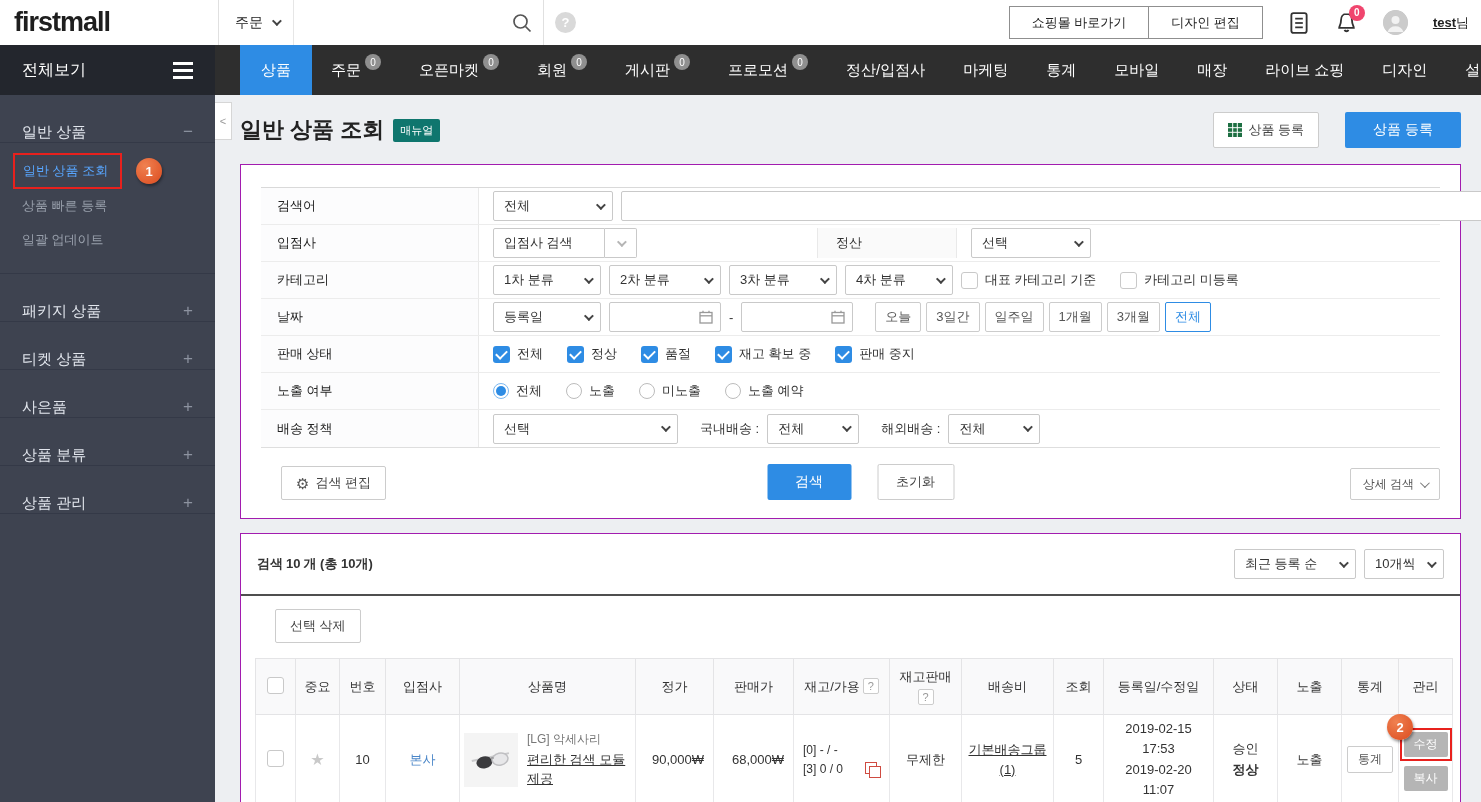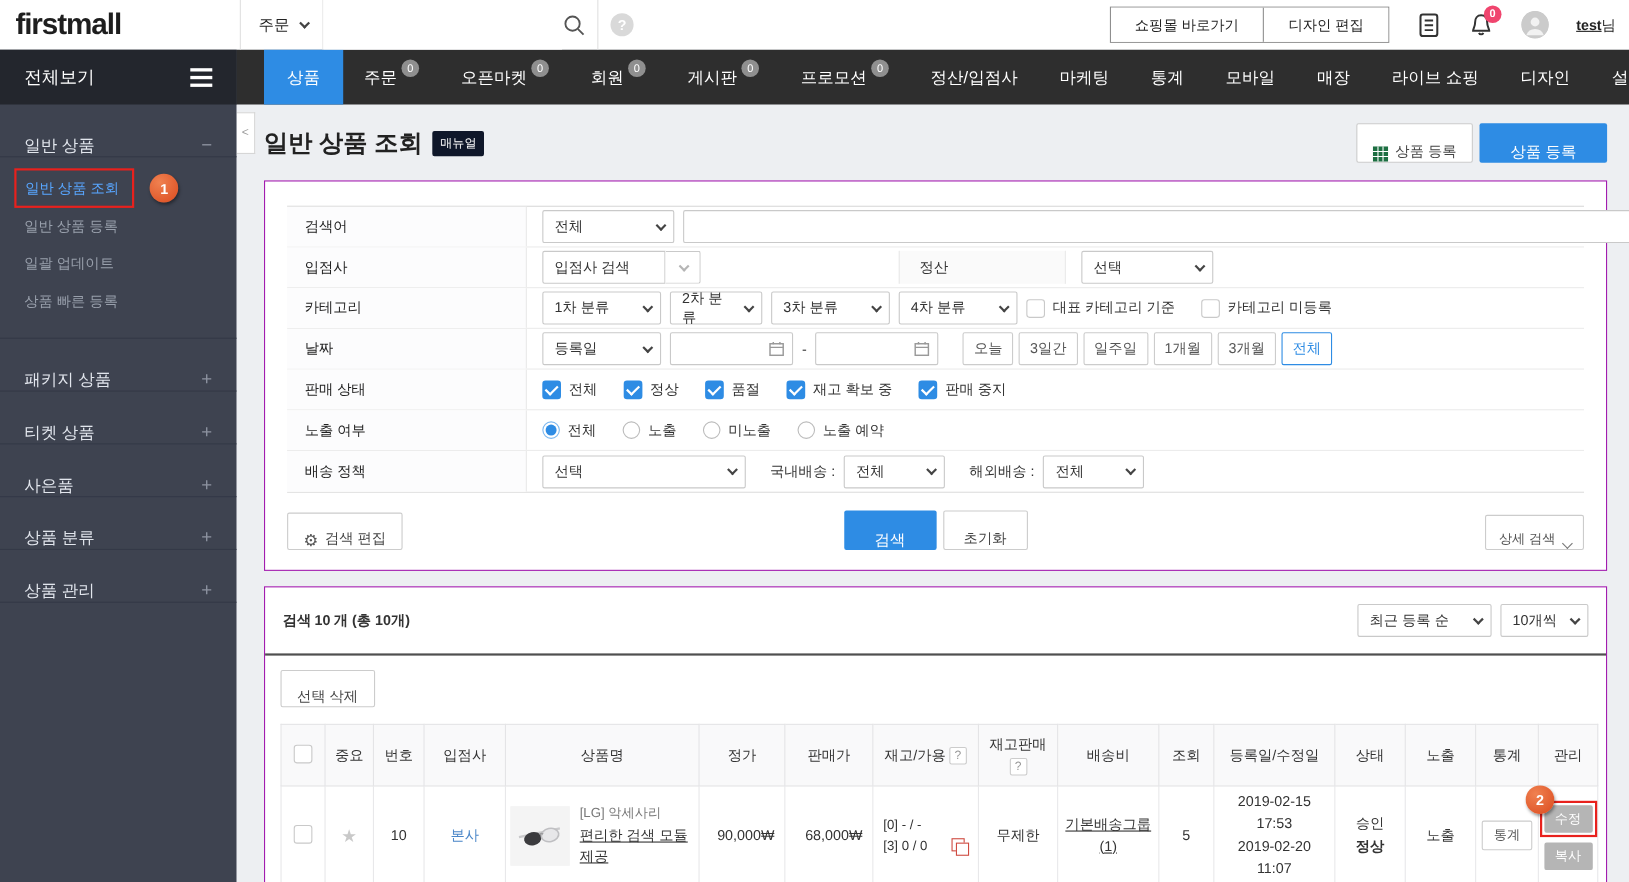--- a/index.html
+++ b/index.html
@@ -42,44 +42,44 @@
   .sb-sub.active { color:#58a6ff; }
   .anno-box { border:2px solid #e8211d; padding:7px 12px 7px 8px; margin-left:-9px; display:inline-flex; }
   .anno-circle { width:26px; height:26px; border-radius:50%; background:radial-gradient(circle at 35% 30%, #f08150, #db4b1f); color:#fff; font-size:13px; font-weight:bold; display:flex; align-items:center; justify-content:center; box-shadow:1px 2px 3px rgba(0,0,0,.4); flex:0 0 auto; }
   .sb-sub .anno-circle { margin-left:14px; }
 
   
   .content { position:absolute; left:215px; top:95px; right:0; bottom:0; background:#edeff2; overflow:hidden; }
   .collapse-tab { position:absolute; left:0; top:7px; width:17px; height:38px; background:#fff; border:1px solid #d6d6d6; border-left:none; color:#999; font-size:11px; display:flex; align-items:center; justify-content:center; }
   .page-head { display:flex; align-items:center; margin:15px 20px 0 25px; height:40px; }
   .page-title { font-size:22px; font-weight:bold; color:#222; }
-  .manual-badge { margin-left:9px; background:#0f172a; color:#fff; font-size:11px; padding:4px 7px; border-radius:2px; }
+  .manual-badge { margin-left:9px; background:#0f766e; color:#fff; font-size:11px; padding:4px 7px; border-radius:2px; }
   .spacer { flex:1; }
-  .btn { display:inline-flex; align-items:flex-end; justify-content:center; gap:6px; font-size:13px; border-radius:2px; white-space:nowrap; }
+  .btn { display:inline-flex; align-items:center; justify-content:center; gap:6px; font-size:13px; border-radius:2px; white-space:nowrap;margin-left:20px; }
   .btn-outline { border:1px solid #ccc; background:#fff; color:#444; height:34px; padding:0 14px; }
   .btn-blue { background:#2e8ce4; color:#fff; height:36px; padding:0 28px; font-size:14px; }
   .btn-gray { background:#b5b5b5; color:#fff; height:32px; padding:0 14px; }
   .page-head .btn-outline { height:36px; margin-right:6px; }
 
   .card { background:#fff; border:1px solid #a21caf; margin:14px 20px 0 25px; }
   .search-card { padding:22px 20px 14px; }
   .ftable { border-top:1px solid #d9d9d9; border-bottom:1px solid #dedede; }
   .frow { display:flex; align-items:stretch; border-bottom:1px solid #ececec; min-height:37px; }
   .frow:last-child { border-bottom:none; }
   .flabel { width:218px; flex:0 0 auto; display:flex; align-items:center; padding-left:16px; font-size:13px; color:#222; border-right:1px solid #e9e9e9; background:#fcfcfd; }
   .ffield { flex:1; display:flex; align-items:center; padding:3px 10px 3px 14px; gap:8px; font-size:13px; color:#333; flex-wrap:nowrap; }
   .sel { display:inline-flex; align-items:center; justify-content:space-between; gap:10px; border:1px solid #c9c9c9; height:30px; padding:0 9px 0 10px; background:#fff; font-size:13px; color:#333; border-radius:2px; flex:0 0 auto; }
   .chev { width:7px; height:7px; border-right:2px solid #444; border-bottom:2px solid #444; transform:rotate(45deg) translateY(-2px); flex:0 0 auto; }
   .chev.lt { border-color:#b5b5b5; }
   .combo { display:flex; flex:0 0 auto; }
   .combo .sel { border-radius:2px 0 0 2px; }
   .combo-btn { width:32px; height:30px; border:1px solid #c9c9c9; border-left:none; background:#fff; display:flex; align-items:center; justify-content:center; border-radius:0 2px 2px 0; }
   .txt-input { height:30px; border:1px solid #c9c9c9; border-radius:2px; padding:0 8px; font-size:13px; outline:none; }
   .kw-input { width:862px; }
-  .settle-label { align-self:stretch; display:flex; align-items:center; width:152px; margin-left:172px; padding-left:18px; background:#fafafa; border-left:1px solid #e9e9e9; border-right:1px solid #e9e9e9; flex:0 0 auto; }
+  .settle-label { align-self:stretch; display:flex; align-items:center; width:140px; margin-left:172px; padding-left:18px; background:#fafafa; border-left:1px solid #e9e9e9; border-right:1px solid #e9e9e9; flex:0 0 auto; }
   .dinput { width:112px; height:30px; border:1px solid #c9c9c9; border-radius:2px; background:#fff; display:flex; align-items:center; justify-content:flex-end; padding-right:6px; flex:0 0 auto; }
   .qbtn { height:30px; padding:0 9px; border:1px solid #ccc; background:#fff; font-size:13px; color:#555; display:inline-flex; align-items:center; border-radius:2px; flex:0 0 auto; }
   .qbtn.active { border-color:#2e8ce4; color:#2e8ce4; }
   .qgroup { display:flex; gap:5px; margin-left:14px; }
   .cbx { width:17px; height:17px; border-radius:3px; background:#2e8ce4; position:relative; flex:0 0 auto; }
   .cbx::after { content:""; position:absolute; left:5px; top:2px; width:5px; height:9px; border:solid #fff; border-width:0 2px 2px 0; transform:rotate(45deg); }
   .cbx.off { background:#fff; border:1px solid #c9c9c9; }
   .cbx.off::after { display:none; }
   .opt { display:inline-flex; align-items:center; gap:7px; margin-right:16px; }
   .rd { width:16px; height:16px; border-radius:50%; border:1px solid #bcbcbc; background:#fff; position:relative; flex:0 0 auto; }
@@ -245,27 +245,24 @@
       <span class="sb-toggle">−</span>
     </div>
     <div class="sb-sub-wrap">
       <div class="sb-sub active">
         <span class="anno-box">
             <span>일반 상품 조회</span>
           </span>
         <span class="anno-circle">1</span>
       </div>
       <div class="sb-sub">
-          <span>일반 상품 등록</span>
+          <span>상품 빠른 등록</span>
         </div>
       <div class="sb-sub">
           <span>일괄 업데이트</span>
-        </div>
-      <div class="sb-sub">
-          <span>상품 빠른 등록</span>
         </div>
     </div>
 
     <div class="sb-sec">
       <span>패키지 상품</span>
       <span class="sb-toggle">+</span>
     </div>
     <div class="sb-sec">
       <span>티켓 상품</span>
       <span class="sb-toggle">+</span>
@@ -339,21 +336,21 @@
           </div>
         </div>
 
         <div class="frow">
           <div class="flabel">카테고리</div>
           <div class="ffield">
             <div class="sel" style="width:108px">
                 <span>1차 분류</span>
                 <span class="chev"></span>
               </div>
-            <div class="sel" style="width:84px">
+            <div class="sel" style="width:112px">
                 <span>2차 분류</span>
                 <span class="chev"></span>
               </div>
             <div class="sel" style="width:108px">
                 <span>3차 분류</span>
                 <span class="chev"></span>
               </div>
             <div class="sel" style="width:108px">
                 <span>4차 분류</span>
                 <span class="chev"></span>

